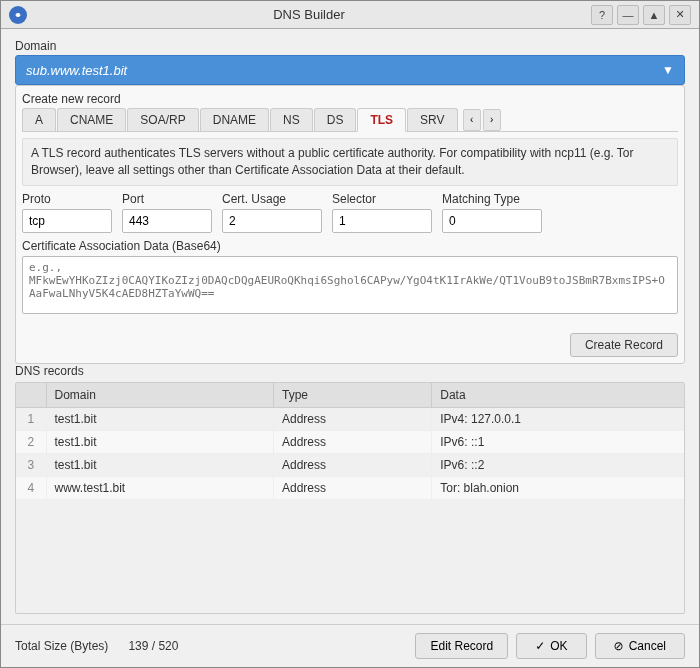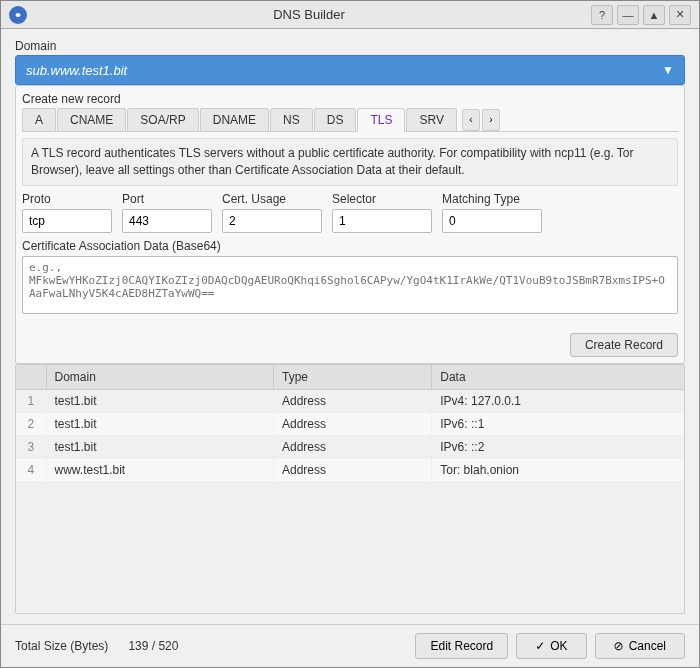--- a/index.html
+++ b/index.html
@@ -127,22 +127,22 @@
       cursor: pointer;
       font-size: 12px;
       color: #333;
       margin-right: 1px;
       border-radius: 3px 3px 0 0;
     }
     .tab.active {
       background: #f8f8f8;
       border-bottom: 1px solid #f8f8f8;
       margin-bottom: -1px;
-      font-weight: 400;
-      color: #6d28d9;
+      font-weight: 700;
+      color: #b91c1c;
     }
     .tab-nav {
       display: flex;
       align-items: center;
       margin-left: 4px;
       gap: 2px;
     }
     .tab-nav-btn {
       width: 18px;
       height: 22px;
@@ -395,20 +395,21 @@
         <div class="cert-data-label">Certificate Association Data (Base64)</div>
         <textarea class="cert-textarea" placeholder="e.g., MFkwEwYHKoZIzj0CAQYIKoZIzj0DAQcDQgAEURoQKhqi6Sghol6CAPyw/YgO4tK1IrAkWe/QT1VouB9toJSBmR7BxmsIPS+OAaFwaLNhyV5K4cAED8HZTaYwWQ==" style=""></textarea>
       </div>
 
       <div class="create-btn-row">
         <button class="btn btn-primary">Create Record</button>
       </div>
     </div>
 
     <div class="dns-section">
+      <div class="dns-label">DNS records</div>
       <div class="dns-table-wrapper">
         <table>
           <thead>
             <tr>
               <th style="width:30px;"></th>
               <th>Domain</th>
               <th>Type</th>
               <th>Data</th>
             </tr>
           </thead>

